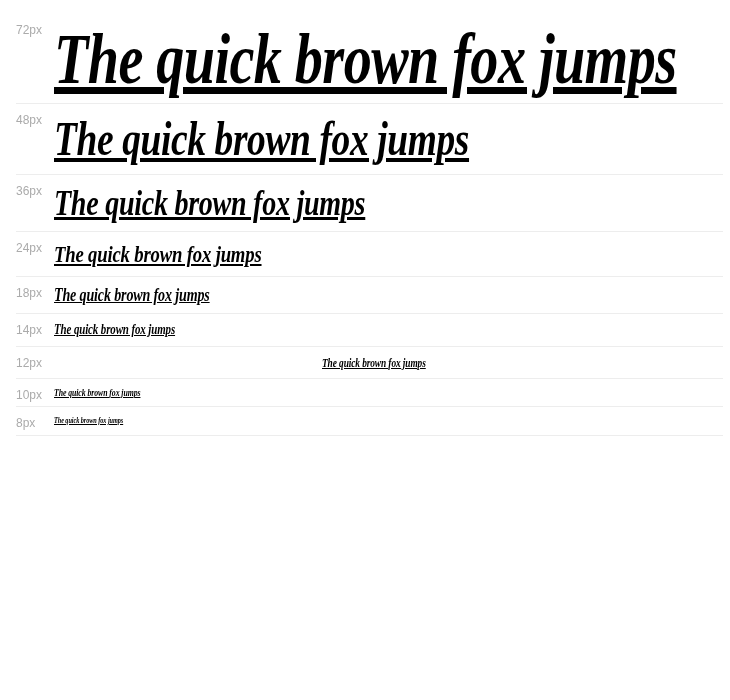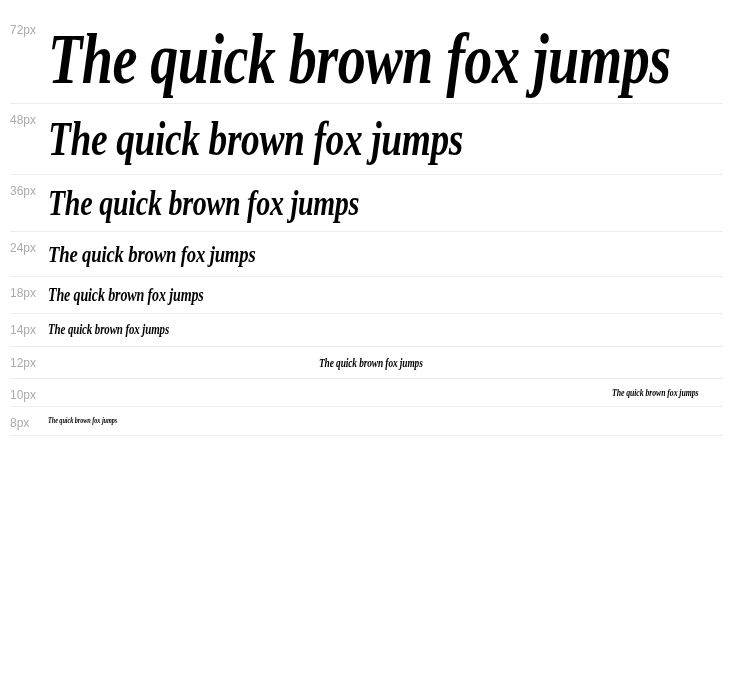--- a/index.html
+++ b/index.html
@@ -8,21 +8,22 @@
   }
   body {
     width: 730px;
     height: 700px;
     background: var(--bg-color, #ffffff);
     font-family: "Liberation Sans", sans-serif;
     overflow: hidden;
     position: relative;
   }
   .waterfall {
-    margin: 14px 7px 0 10px;
+    margin: 14px 7px 0 16px;
+    text-decoration: underline;
   }
   .row {
     position: relative;
     box-sizing: border-box;
     border-bottom: 1px solid var(--divider-color, #ededed);
     display: flex;
     align-items: center;
     overflow: visible;
   }
   .row .size-label {
@@ -46,21 +47,21 @@
     transform-origin: 0 50%;
   }
   
   .size-72 { height: 90px; }
   .size-48 { height: 71px; }
   .size-36 { height: 57px; }
   .size-24 { height: 45px; }
   .size-18 { height: 37px; }
   .size-14 { height: 33px; text-align: right; }
   .size-12 { height: 32px; justify-content: center; }
-  .size-10 { height: 28px; justify-content: flex-end; }
+  .size-10 { height: 28px; }
   .size-8  { height: 29px; }
 </style>
 </head>
 <body style="--bg-color: #ffffff; --label-color: #ababab; --divider-color: #ededed; --sample-color: #000000;">
 
 <div class="waterfall">
     <div class="row size-72">
     <span class="size-label">72px</span>
     <span class="sample" style="font-size: 72px;">The quick brown fox jumps</span>
   </div>

